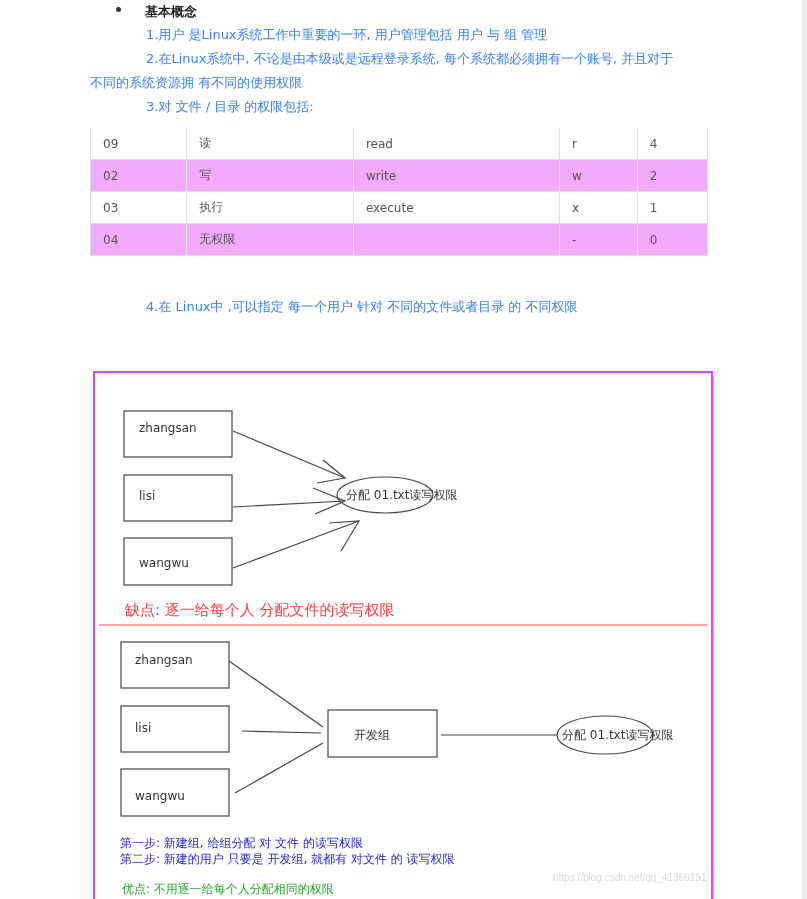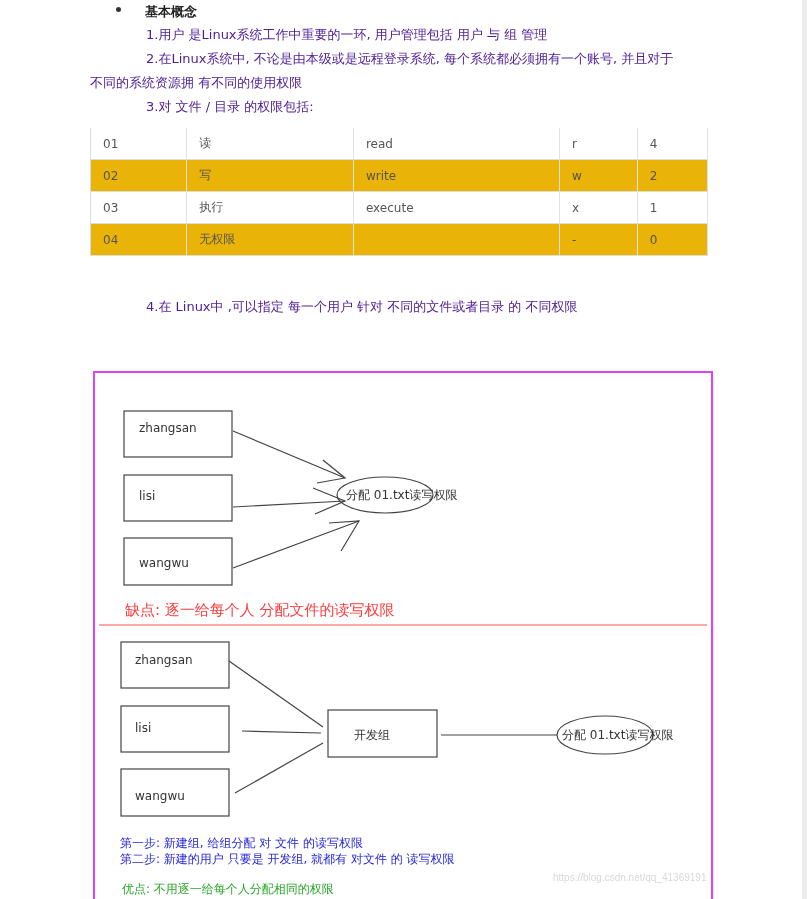--- a/index.html
+++ b/index.html
@@ -6,35 +6,35 @@
   body {
     width:807px; height:899px; overflow:hidden; position:relative;
     background:#ffffff;
     font-family:"DejaVu Sans","Liberation Sans",sans-serif;
     color:#333;
   }
   .scrollbar-track { position:absolute; right:0; top:0; width:5px; height:899px; background:#ececec; }
   .bullet-row { position:absolute; left:117px; top:3px; font-size:13px; font-weight:bold; color:#222; }
   .bullet-dot { position:absolute; left:-1px; top:4px; width:5px; height:5px; border-radius:50%; background:#333; }
   .bullet-title { position:absolute; left:28px; top:0; white-space:nowrap; }
-  .para { position:absolute; font-size:13px; color:#4c1d95; white-space:nowrap; line-height:16px; }
+  .para { position:absolute; font-size:13px; color:#3b82f6; white-space:nowrap; line-height:16px; }
   .p1 { left:146px; top:27px; }
   .p2 { left:146px; top:51px; }
   .p2b { left:90px; top:75px; }
   .p3 { left:146px; top:99px;text-align:right; }
   .p4 { left:146px; top:299px; }
 
   table.perm {
     position:absolute; left:90px; top:128px; width:618px;
     border-collapse:collapse; font-size:12px; color:#444;
     border-left:1px solid #ddd; border-right:1px solid #ccc; border-bottom:1px solid #ccc;
   }
   table.perm th, table.perm td { height:31px; padding:0 0 0 12px; text-align:left; border-bottom:1px solid #ddd; border-right:1px solid #e2e2e2; }
   table.perm th { font-weight:bold; color:#333; }
-  table.perm tr.alt td { background:#eab308; }
+  table.perm tr.alt td { background:#f0abfc; }
   table.perm td { color:#555; }
 
   .diagram { position:absolute; left:93px; top:327px; width:616px; height:546px;
     border:2px solid #d946ef; box-shadow:1px 2px 2px #ddd; background:#fff;margin-top:44px; }
   .diagram svg { position:absolute; left:0; top:0; }
   .d-label { position:absolute; font-size:12px; color:#333; white-space:nowrap; }
   .note-red { position:absolute; left:30px; top:228px; font-size:15px; color:#ff3b3b; white-space:nowrap; }
   .note-blue { position:absolute; left:25px; font-size:12px; color:#1f1fd8; white-space:nowrap; }
   .note-green { position:absolute; left:27px; top:508px; font-size:12px; color:#2aa52a; white-space:nowrap;text-align:right; }
   .watermark { position:absolute; left:553px; top:872px; font-size:10px; color:#d8d8d8; font-family:"Liberation Sans",sans-serif; white-space:nowrap; }
@@ -50,21 +50,21 @@
 </div>
 
 <div class="para p1">1.用户 是Linux系统工作中重要的一环, 用户管理包括 用户 与 组 管理</div>
 <div class="para p2">2.在Linux系统中, 不论是由本级或是远程登录系统, 每个系统都必须拥有一个账号, 并且对于</div>
 <div class="para p2b">不同的系统资源拥 有不同的使用权限</div>
 <div class="para p3">3.对 文件 / 目录 的权限包括:</div>
 
 <table class="perm">
   <tbody>
   <tr>
-    <td>01</td>
+    <td>09</td>
     <td>读</td>
     <td>read</td>
     <td>r</td>
     <td>4</td>
   </tr>
   <tr class="alt">
     <td>02</td>
     <td>写</td>
     <td>write</td>
     <td>w</td>

